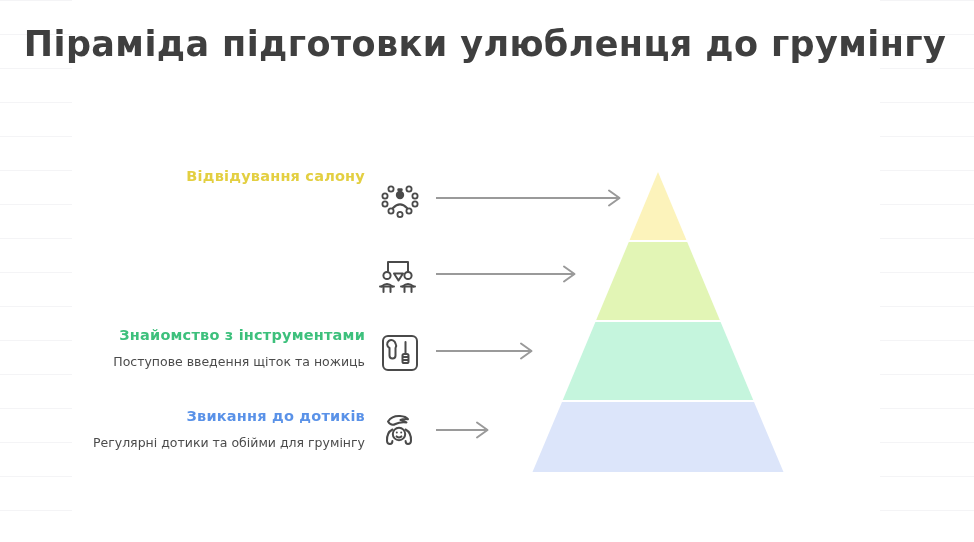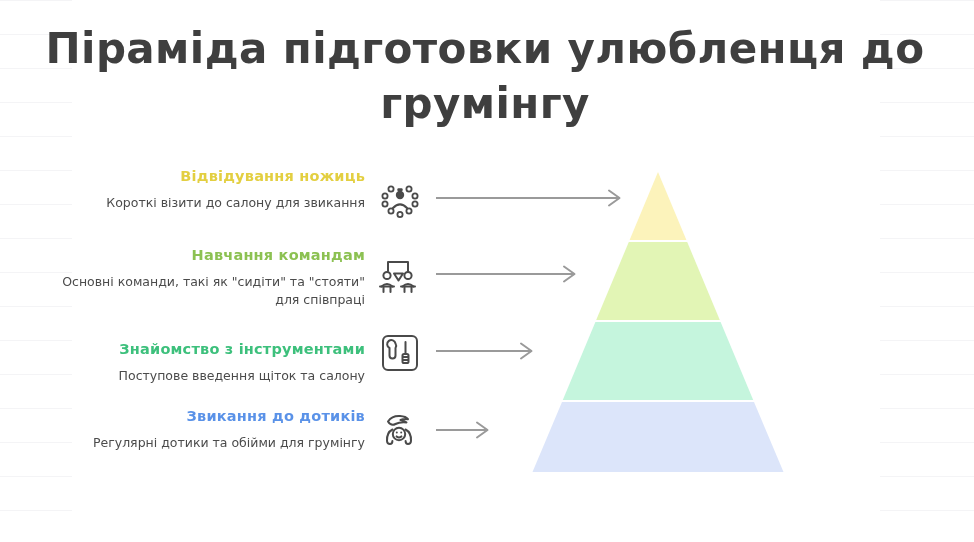--- a/index.html
+++ b/index.html
@@ -34,21 +34,21 @@
     left: 72px; top: 0;
     width: 808px; height: 542px;
     background: #ffffff;
     pointer-events: none;
   }
   #title {
     position: absolute;
     left: 0; top: 22px;
     width: 970px;
     text-align: center;
-    font-size: 42px;
+    font-size: 35px;
     line-height: 1.30;
     font-weight: bold;
     color: #3f3f3f;
     letter-spacing: 0.4px;
     font-family: "DejaVu Sans", sans-serif;
   }
   .level {
     position: absolute;
     left: 60px;
     width: 305px;
@@ -88,22 +88,21 @@
 <body>
 
 <div id="slide">
 
   <div id="ruled-lines"></div>
   <div id="ruled-mask"></div>
 
   <div id="title">Піраміда підготовки улюбленця до грумінгу</div>
 
   <div class="level" style="top:168px;">
-    <div class="level-title" style="color:#e3cf41;">Відвідування ножиць</div>
-    <div class="level-desc">Короткі візити до салону для звикання</div>
+    <div class="level-title" style="color:#e3cf41;">Відвідування салону</div>
   </div>
 
   <div class="icon-box" style="left:378px; top:180px;">
     <svg width="44" height="44" viewBox="0 0 44 44" fill="none" stroke="#4a4a4a" stroke-width="1.8">
       <circle cx="22" cy="15" r="4.2" fill="#4a4a4a" stroke="none"></circle>
       <path d="M15 28 q7 -7 14 0" stroke="#4a4a4a" stroke-width="2.2" fill="none" stroke-linecap="round"></path>
       <rect x="19.4" y="8.2" width="5.2" height="3" rx="1" fill="#4a4a4a" stroke="none"></rect>
       <circle cx="7" cy="16" r="2.6"></circle>
         <circle cx="7" cy="24" r="2.6"></circle>
       <circle cx="13" cy="9" r="2.6"></circle>
@@ -116,24 +115,20 @@
     </svg>
   </div>
 
   <div class="arrow" style="left:436px; top:189px; width:190px;">
     <svg width="190" height="18" viewBox="0 0 190 18" fill="none" stroke="#9a9a9a" stroke-width="2">
       <line x1="0" y1="9" x2="184" y2="9"></line>
       <polyline points="173,1.5 183.5,9 173,16.5" fill="none" stroke-linecap="round" stroke-linejoin="round"></polyline>
     </svg>
   </div>
 
-  <div class="level" style="top:247px;">
-    <div class="level-title" style="color:#8cc152;">Навчання командам</div>
-    <div class="level-desc">Основні команди, такі як "сидіти" та "стояти" для співпраці</div>
-  </div>
 
   <div class="icon-box" style="left:376px; top:255px;">
     <svg width="44" height="44" viewBox="0 0 44 44" fill="none" stroke="#4a4a4a" stroke-width="2">
       <path d="M12 16 V7 H32 V16" stroke-linecap="round" stroke-linejoin="round"></path>
       <circle cx="11" cy="20.5" r="3.6"></circle>
       <circle cx="32" cy="20.5" r="3.6"></circle>
       <path d="M18 18.5 l4.5 7 l4.5 -7 z" stroke-linejoin="round"></path>
       <path d="M5.5 31.5 q5.5 -5 11 0" stroke-linecap="round"></path>
       <path d="M26.5 31.5 q5.5 -5 11 0" stroke-linecap="round"></path>
       <line x1="4" y1="31.5" x2="18" y2="31.5" stroke-linecap="round"></line>
@@ -145,23 +140,23 @@
     </svg>
   </div>
 
   <div class="arrow" style="left:436px; top:265px; width:145px;">
     <svg width="145" height="18" viewBox="0 0 145 18" fill="none" stroke="#9a9a9a" stroke-width="2">
       <line x1="0" y1="9" x2="139" y2="9"></line>
       <polyline points="128,1.5 138.5,9 128,16.5" fill="none" stroke-linecap="round" stroke-linejoin="round"></polyline>
     </svg>
   </div>
 
-  <div class="level" style="top:341px;">
+  <div class="level" style="top:327px;">
     <div class="level-title" style="color:#3dc07c;">Знайомство з інструментами</div>
-    <div class="level-desc">Поступове введення щіток та салону</div>
+    <div class="level-desc">Поступове введення щіток та ножиць</div>
   </div>
 
   <div class="icon-box" style="left:378px; top:331px;">
     <svg width="44" height="44" viewBox="0 0 44 44" fill="none" stroke="#4a4a4a" stroke-width="2">
       <rect x="5" y="5" width="34" height="34" rx="5"></rect>
       <path d="M17.5 12.5 a4.2 4.2 0 1 0 -6 4.5 v7.5 a3 3 0 0 0 6 0 v-7.5 a4.2 4.2 0 0 0 0 -4.5" stroke-linejoin="round" stroke-linecap="round"></path>
       <line x1="27.5" y1="11" x2="27.5" y2="23" stroke-linecap="round"></line>
       <rect x="24.5" y="23" width="6" height="9" rx="1.6"></rect>
       <line x1="24.8" y1="26" x2="30.2" y2="26"></line>
       <line x1="24.8" y1="29" x2="30.2" y2="29"></line>

